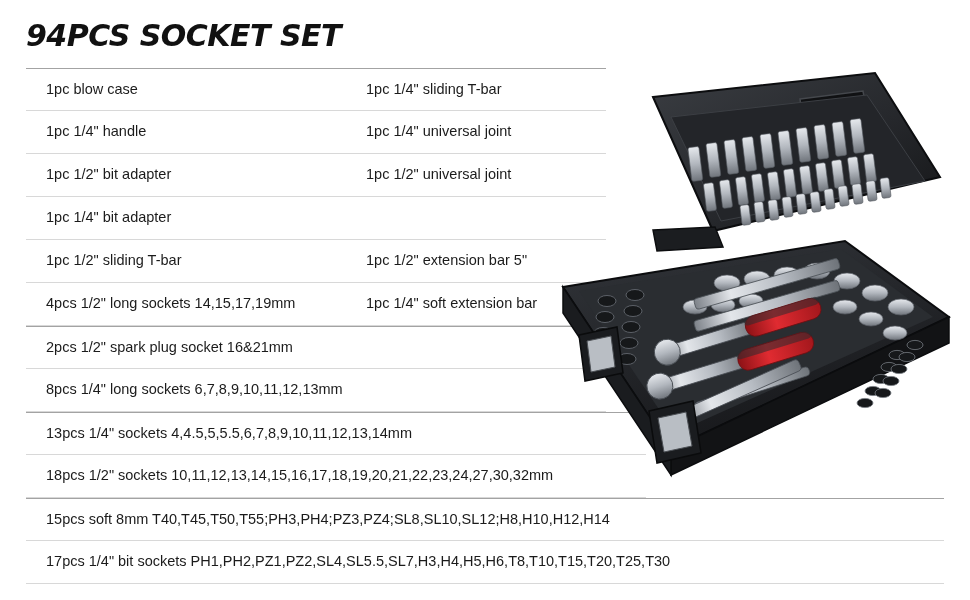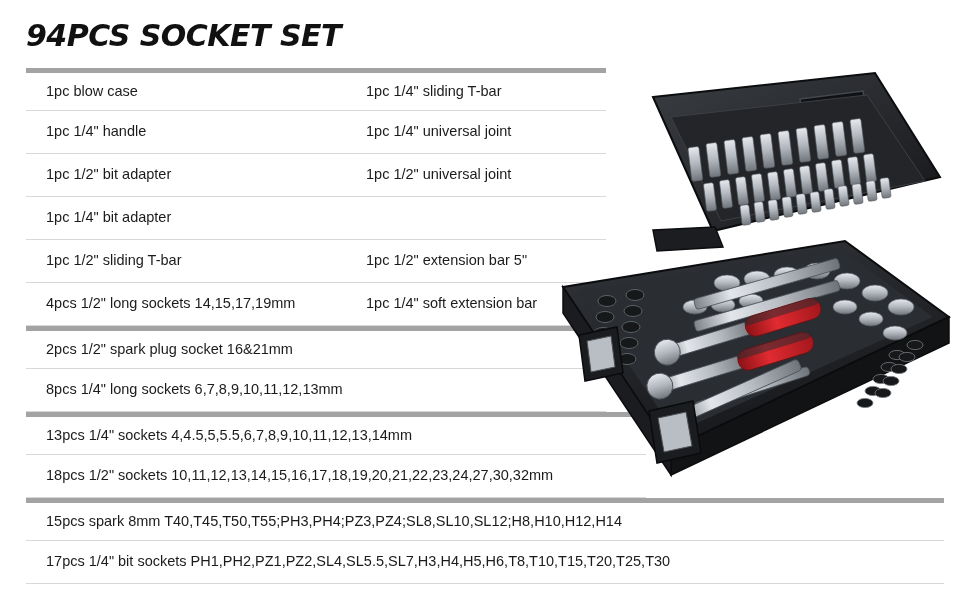--- a/index.html
+++ b/index.html
@@ -40,21 +40,21 @@
     width: 580px;
   }
   .row {
     display: flex;
     width: 100%;
     border-bottom: 1px solid #d8d8d8;
     min-height: 43px;
     box-sizing: border-box;
   }
   .row:first-child {
-    border-top: 5px solid #a3a3a3;
+    border-top: 1px solid #a3a3a3;
     align-items: center;
   }
   .cell {
     display: flex;
     align-items: center;
     font-size: 14.5px;
     color: #1b1b1b;
     padding: 0 6px 0 20px;
     box-sizing: border-box;
     line-height: 1.2;
@@ -139,21 +139,21 @@
     <div class="row wide">
       <div class="cell full">13pcs 1/4" sockets 4,4.5,5,5.5,6,7,8,9,10,11,12,13,14mm</div>
     </div>
     <div class="row wide">
       <div class="cell full">18pcs 1/2" sockets 10,11,12,13,14,15,16,17,18,19,20,21,22,23,24,27,30,32mm</div>
     </div>
   </div>
 
   <div class="wide-area" style="top:498px; width:918px;">
     <div class="row wide">
-      <div class="cell full">15pcs spark 8mm T40,T45,T50,T55;PH3,PH4;PZ3,PZ4;SL8,SL10,SL12;H8,H10,H12,H14</div>
+      <div class="cell full">15pcs soft 8mm T40,T45,T50,T55;PH3,PH4;PZ3,PZ4;SL8,SL10,SL12;H8,H10,H12,H14</div>
     </div>
     <div class="row wide">
       <div class="cell full">17pcs 1/4" bit sockets PH1,PH2,PZ1,PZ2,SL4,SL5.5,SL7,H3,H4,H5,H6,T8,T10,T15,T20,T25,T30</div>
     </div>
   </div>
 
   <div class="photo">
     <svg width="415" height="460" viewBox="0 0 415 460" xmlns="http://www.w3.org/2000/svg">
       <defs>
         <linearGradient id="caseTop" x1="0" y1="0" x2="1" y2="1">

